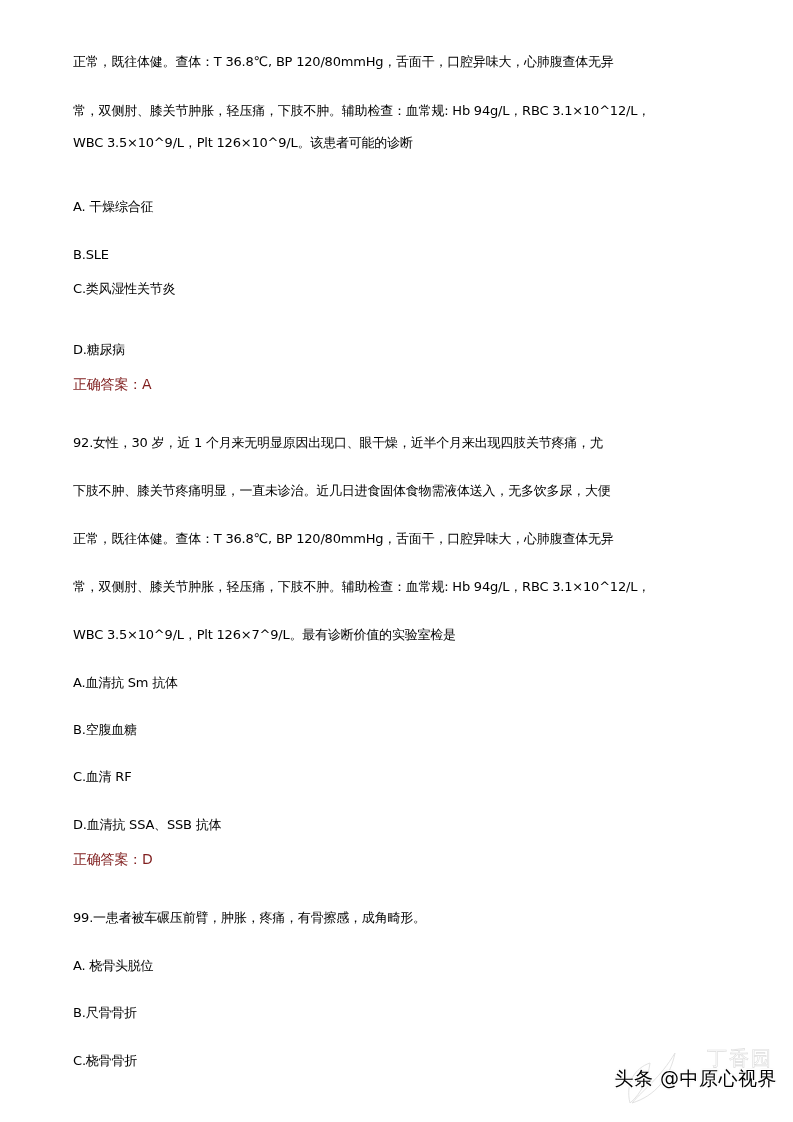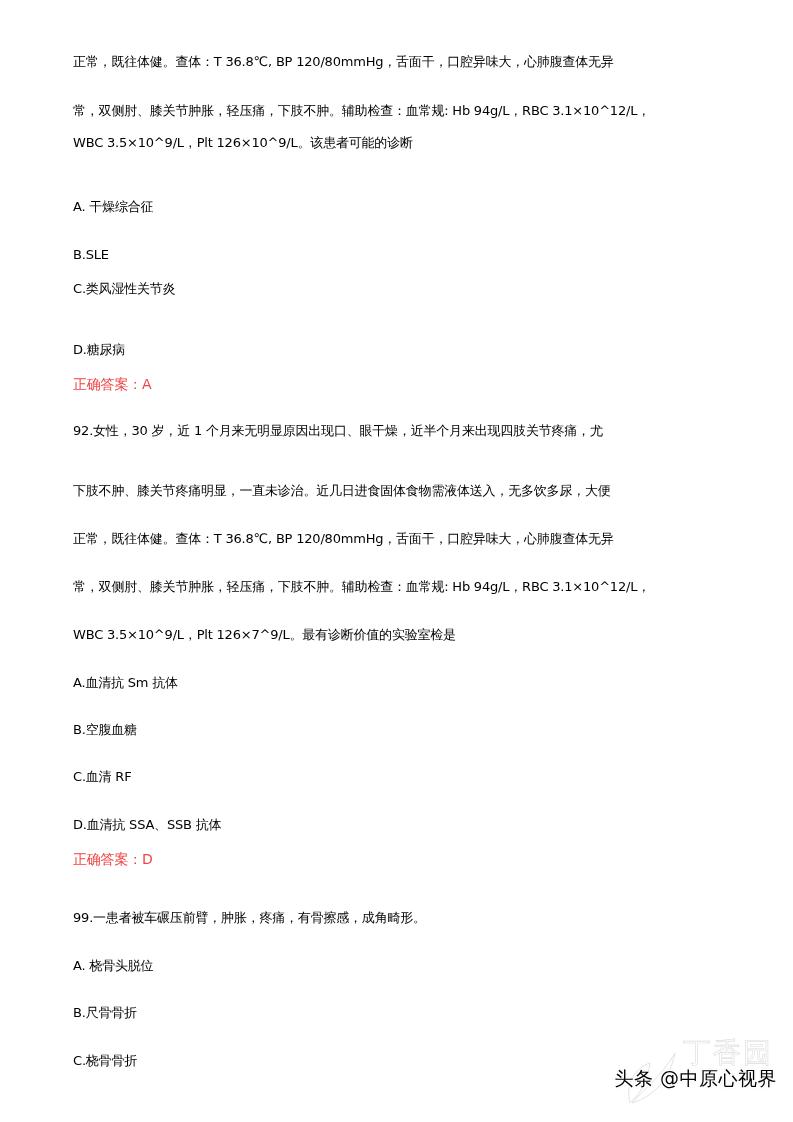--- a/index.html
+++ b/index.html
@@ -4,47 +4,47 @@
 <style>
   html, body { margin: 0; padding: 0; }
   body {
     width: 793px; height: 1122px; background: #ffffff; position: relative; overflow: hidden;
     font-family: "DejaVu Sans", "Liberation Sans", sans-serif; color: #2b2b2b;
   }
   .line {
     position: absolute; left: 73px; font-size: 13px; line-height: 20px; white-space: nowrap;
     letter-spacing: -0.2px; color: #000000;
   }
-  .answer { color: #ef4444; font-size: 14px; }
+  .answer { color: #7f1d1d; font-size: 14px; }
   .watermark {
     position: absolute; right: 16px; bottom: 30px; font-size: 19px; color: #000000;
     text-shadow: 1px 1px 0 #fff, -1px -1px 0 #fff, 1px -1px 0 #fff, -1px 1px 0 #fff, 0 0 2px #999;
     letter-spacing: 0.5px;
     margin-top: 20px;
   }
   .bg-logo {
-    position: absolute; right: 20px; bottom: 50px; font-size: 28px; color: transparent;
+    position: absolute; right: 20px; bottom: 50px; font-size: 20px; color: transparent;
     -webkit-text-stroke: 0.6px #dcdcdc; letter-spacing: 2px;
   }
   .leaf { position: absolute; left: 620px; top: 1048px; }
 </style>
 </head>
 <body>
 
 <div>
   <div class="line" style="top:52px">正常，既往体健。查体：T 36.8℃, BP 120/80mmHg，舌面干，口腔异味大，心肺腹查体无异</div>
   <div class="line" style="top:101px">常，双侧肘、膝关节肿胀，轻压痛，下肢不肿。辅助检查：血常规: Hb 94g/L，RBC 3.1×10^12/L，</div>
   <div class="line" style="top:133px">WBC 3.5×10^9/L，Plt 126×10^9/L。该患者可能的诊断</div>
   <div class="line" style="top:197px">A.  干燥综合征</div>
   <div class="line" style="top:245px">B.SLE</div>
   <div class="line" style="top:279px">C.类风湿性关节炎</div>
   <div class="line" style="top:340px">D.糖尿病</div>
   <div class="line answer" style="top:374px">正确答案：A</div>
 
-  <div class="line" style="top:421px">92.女性，30 岁，近 1 个月来无明显原因出现口、眼干燥，近半个月来出现四肢关节疼痛，尤</div>
+  <div class="line" style="top:433px">92.女性，30 岁，近 1 个月来无明显原因出现口、眼干燥，近半个月来出现四肢关节疼痛，尤</div>
   <div class="line" style="top:481px">下肢不肿、膝关节疼痛明显，一直未诊治。近几日进食固体食物需液体送入，无多饮多尿，大便</div>
   <div class="line" style="top:529px">正常，既往体健。查体：T 36.8℃, BP 120/80mmHg，舌面干，口腔异味大，心肺腹查体无异</div>
   <div class="line" style="top:577px">常，双侧肘、膝关节肿胀，轻压痛，下肢不肿。辅助检查：血常规: Hb 94g/L，RBC 3.1×10^12/L，</div>
   <div class="line" style="top:625px">WBC 3.5×10^9/L，Plt 126×7^9/L。最有诊断价值的实验室检是</div>
   <div class="line" style="top:673px">A.血清抗 Sm 抗体</div>
   <div class="line" style="top:720px">B.空腹血糖</div>
   <div class="line" style="top:767px">C.血清 RF</div>
   <div class="line" style="top:815px">D.血清抗 SSA、SSB 抗体</div>
   <div class="line answer" style="top:849px">正确答案：D</div>
 

